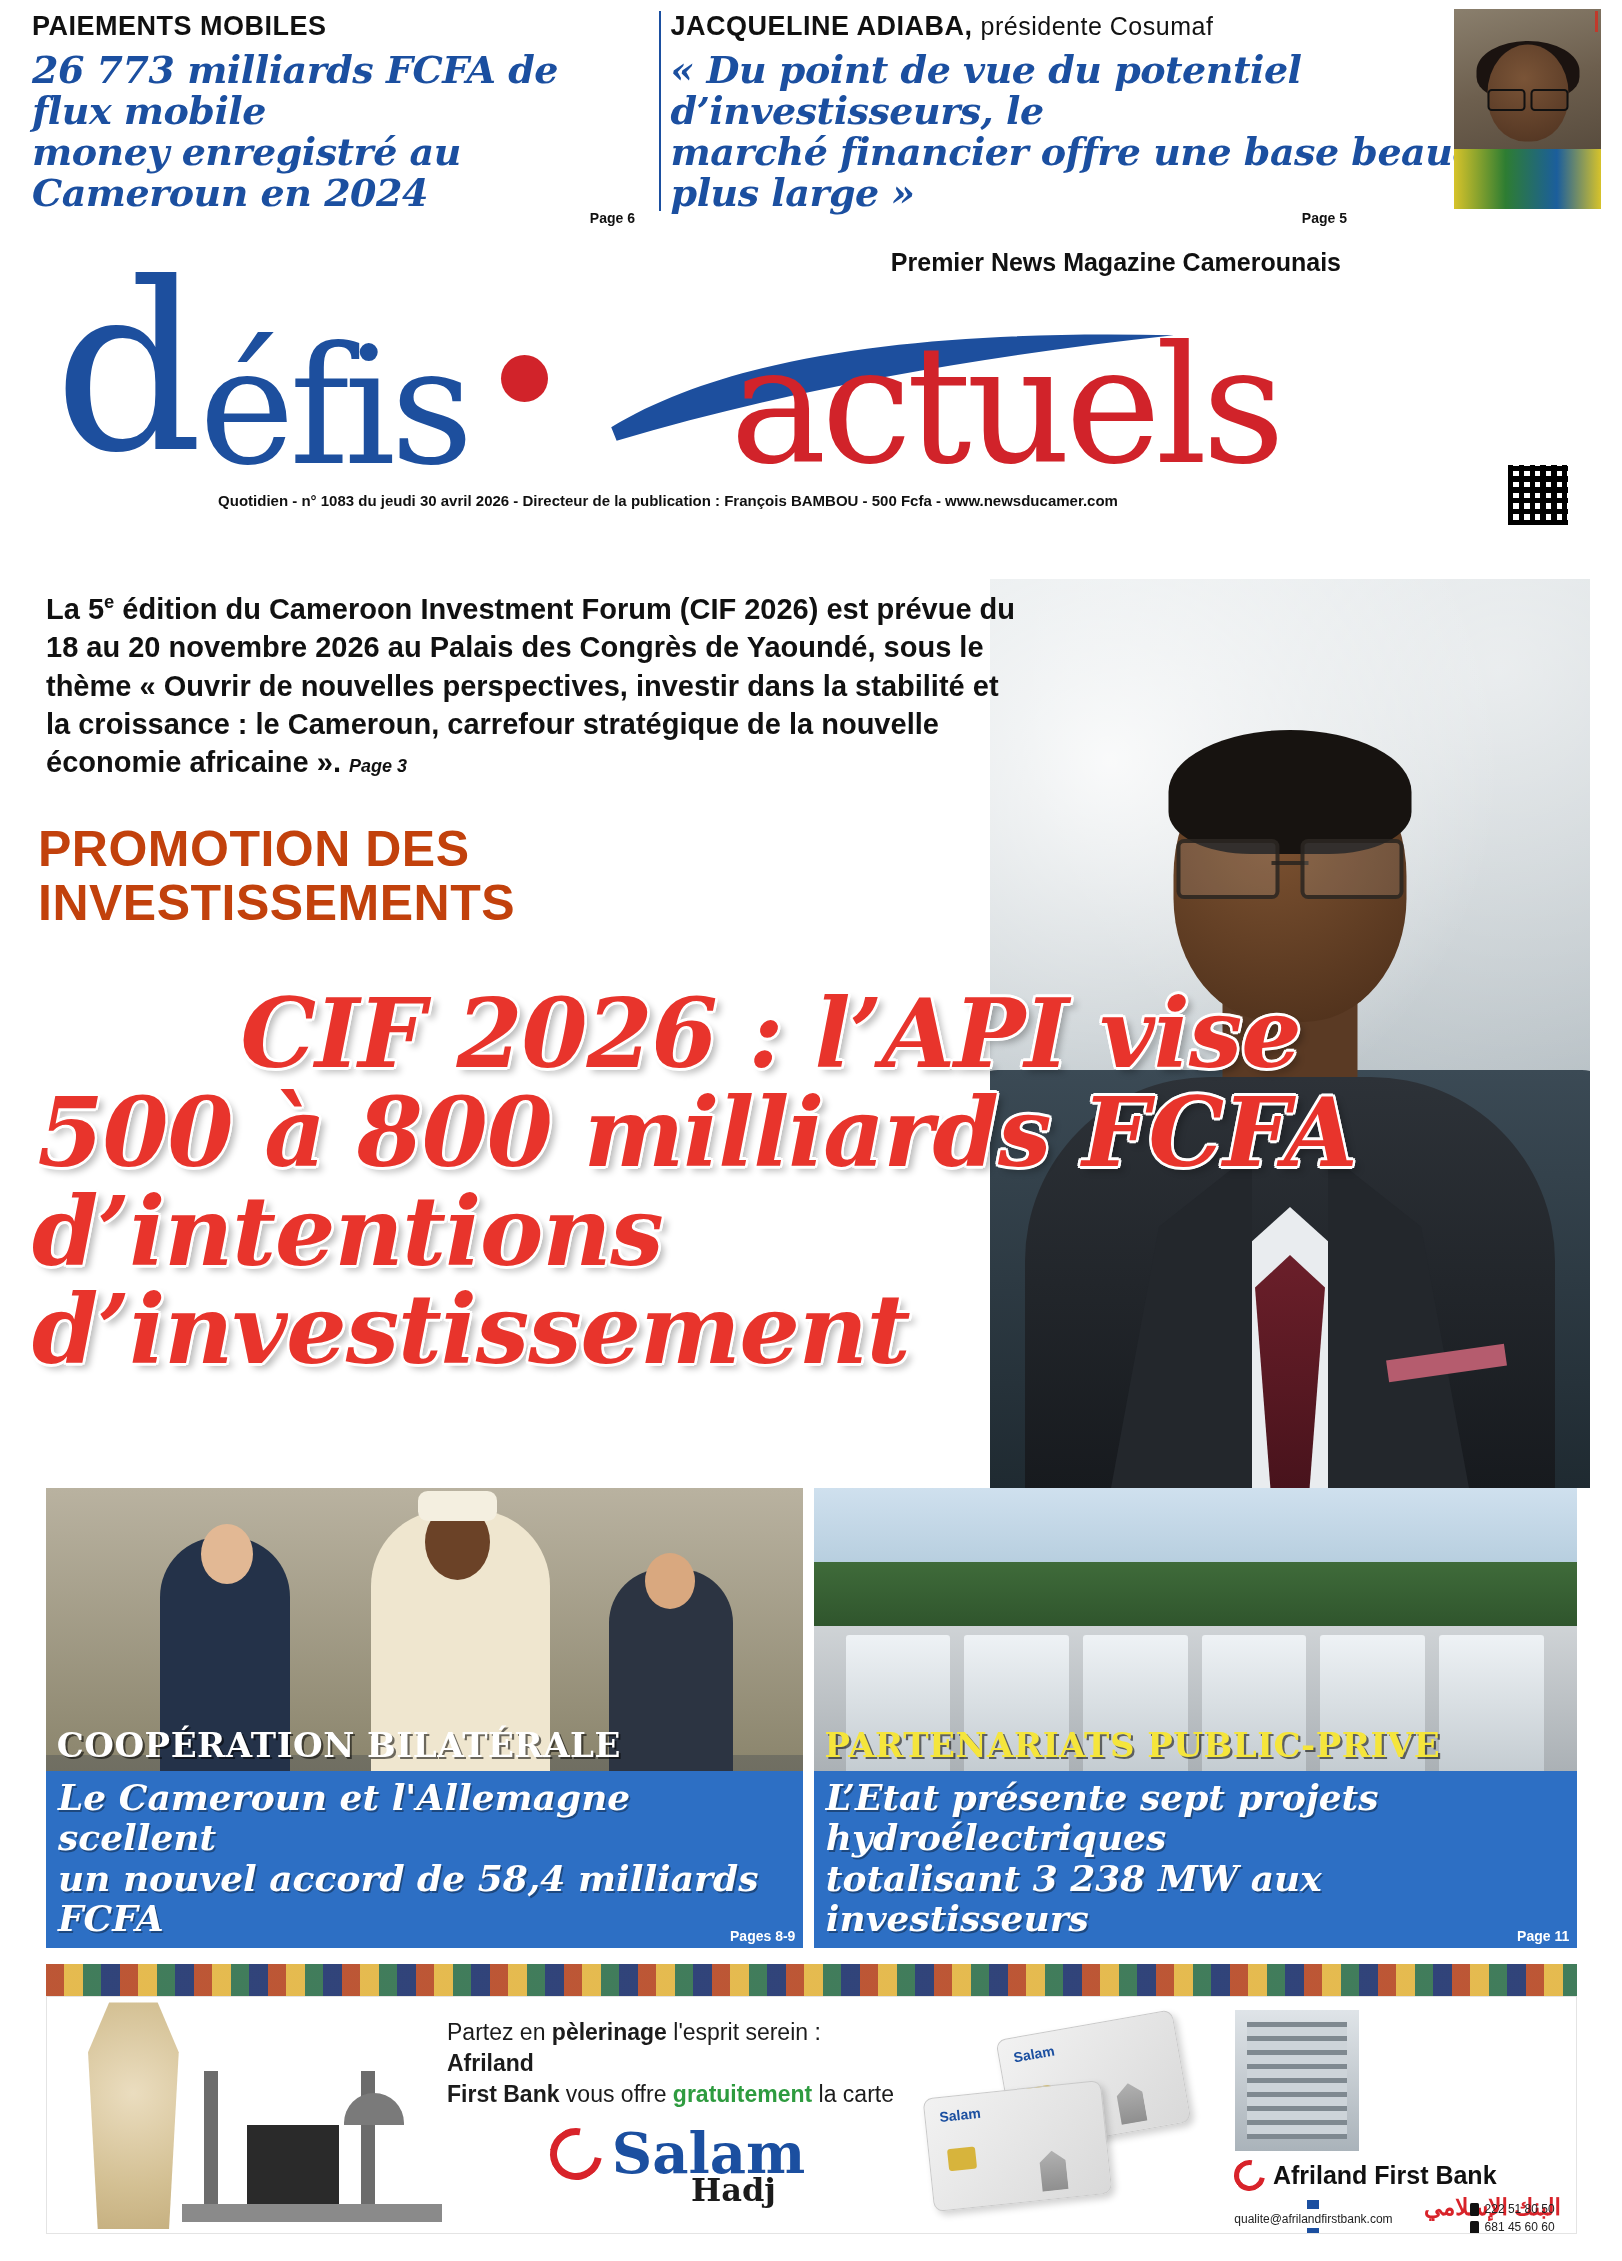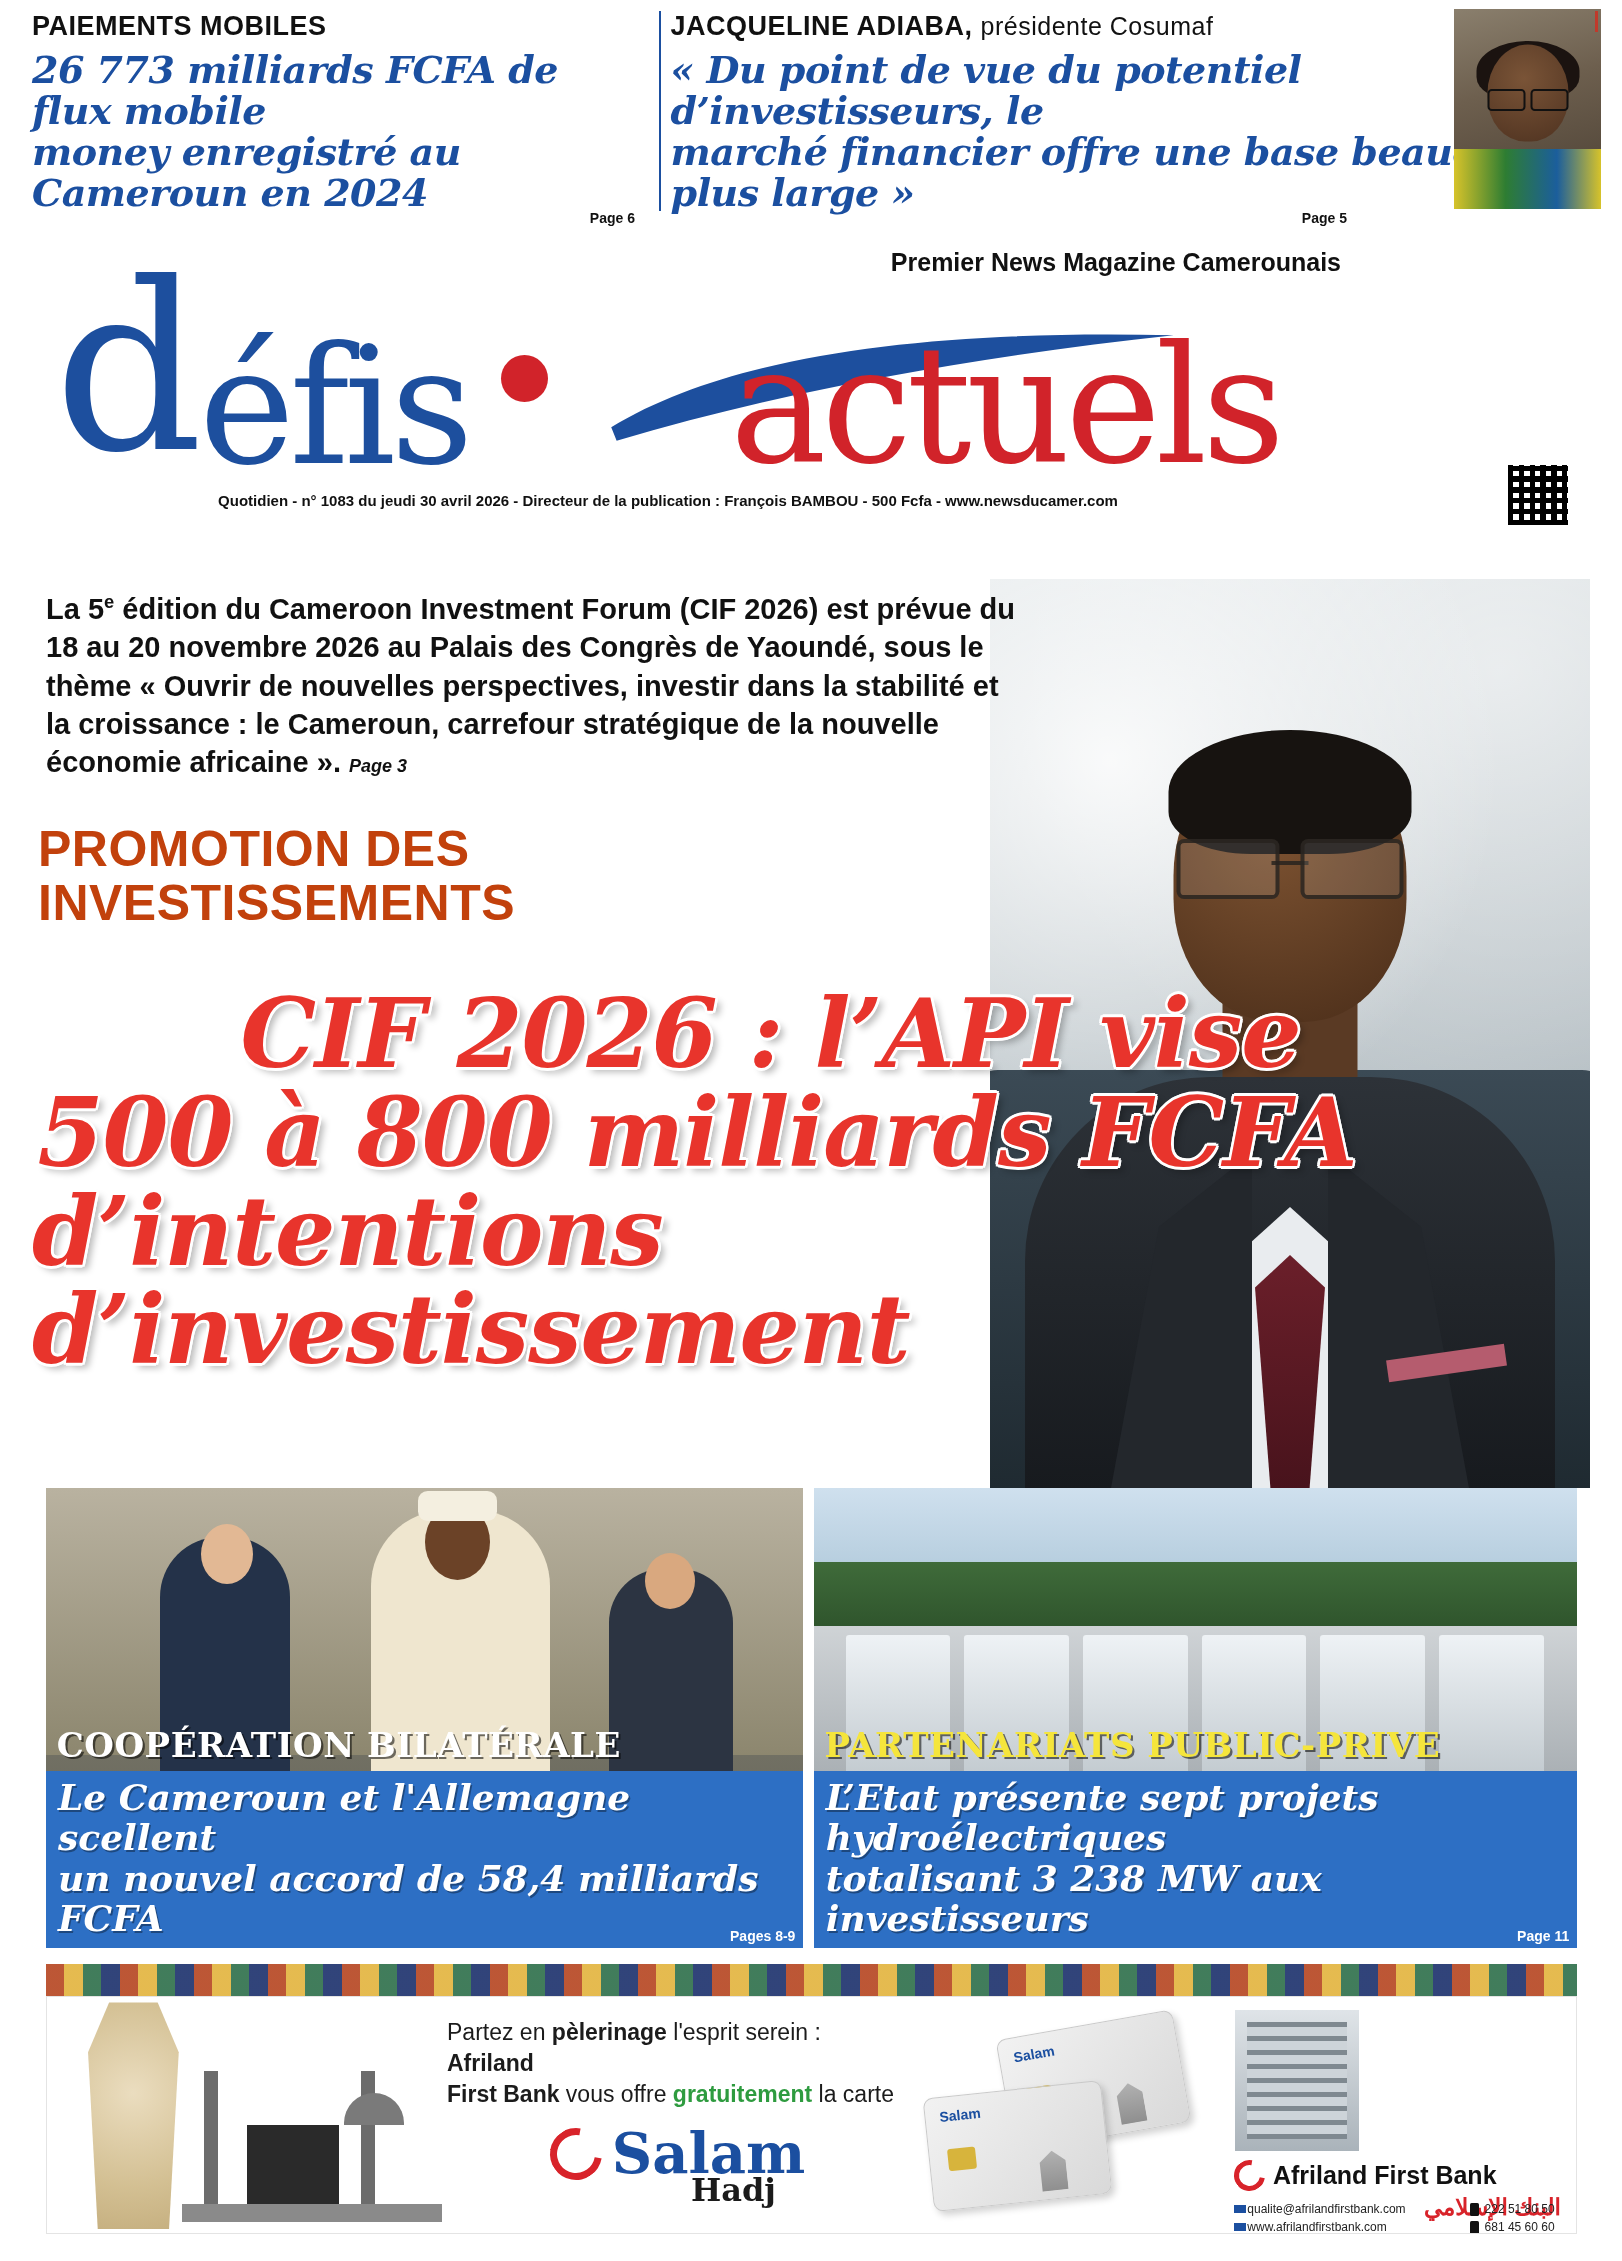--- a/index.html
+++ b/index.html
@@ -313,21 +313,21 @@
   .ad-bank { position:absolute; right: 5.4px; top: 13px; width: 346px; height: 216px; }
   .ad-bank-img { position:absolute; left: 10.8px; top: 0; width: 124px; height: 141px;
     background: linear-gradient(180deg,#dfe4e8,#aab3ba); }
   .ad-bank-img:after { content:""; position:absolute; inset: 12px;
     background: repeating-linear-gradient(0deg,#7f8990 0 5.4px, #cdd4d9 5.4px 14px); }
   .ad-bank-logo { position:absolute; left: 9.7px; top: 150px; display:flex; align-items:center; gap:7.6px; }
   .bank-mark { width: 31px; height: 31px; border-radius:50%; border: 5.4px solid #d8232a; border-right-color: transparent; transform: rotate(-35deg); }
   .bank-name { font-size: 25px; font-weight: bold; color:#111; }
   .ad-bank-ar { position:absolute; right: 9.7px; top: 184px; font-size: 23px; color:#d8232a; font-weight:bold; }
   .ad-contacts { position:absolute; left: 9.7px; top: 190px; font-size: 12px; line-height:1.5; color:#222; }
-  .ad-contacts .row { display:flex; align-items:center; gap: 1px; }
+  .ad-contacts .row { display:flex; align-items:center; gap: 1px; flex-direction: column; }
   .ad-contacts .ic { width: 12px; height: 8.7px; background:#1b4fa0; display:inline-block; }
   .ad-phones { position:absolute; right: 16px; top: 190px; font-size: 12px; line-height:1.5; color:#222; text-align:left;}
   .ad-phones .row { display:flex; align-items:center; gap:5.4px; }
   .ad-phones .ph { width: 8.7px; height: 13px; background:#111; border-radius:1.6px; display:inline-block; }
 
   .edge-mark { position:absolute; right: 3.2px; top: 0; width: 3.2px; height: 21.6px; background:#c0392b; }
 </style>
 </head>
 <body>
 

